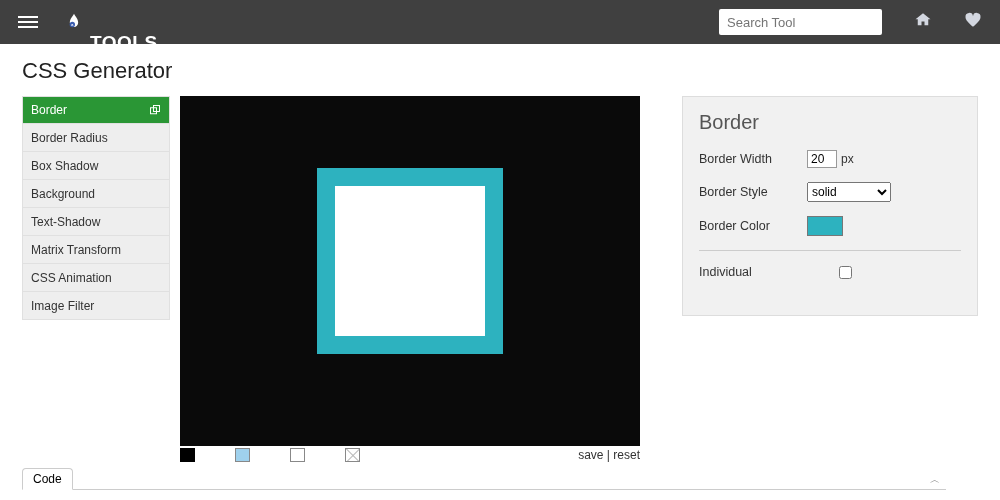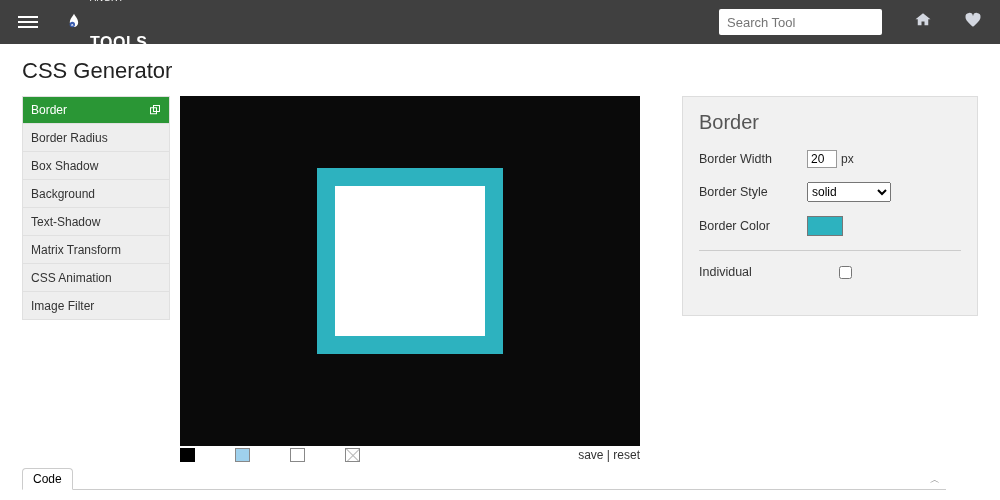--- a/index.html
+++ b/index.html
@@ -11,21 +11,21 @@
     align-items: center;
     padding: 0 18px;
     gap: 12px;
   }
   .hamburger { color:#fff; cursor:pointer; display:flex; flex-direction:column; gap:3px; width:20px; }
   .hamburger span { height:2px; background:#fff; }
   .brand { color:#fff; display:flex; align-items:center; gap:6px; margin-left:14px; }
   .brand-icon { width:20px; height:20px; }
   .brand-text { line-height:1; }
   .brand-top { font-size:9px; font-weight:300; letter-spacing:0.5px; }
-  .brand-bot { font-size:16px; font-weight:700; letter-spacing:0.5px;margin-top:32px; }
+  .brand-bot { font-size:19px; font-weight:700; letter-spacing:0.5px;margin-top:32px; }
   .spacer { flex:1; }
   .search {
     background:#fff; height:26px; width:163px; border-radius:2px;
     padding:0 8px; color:#777; font-size:13px; display:flex; align-items:center; border:none;
   }
   .nav-icon { color:#d3d7e0; margin-left:20px; cursor:pointer; }
   .page { padding:14px 22px; }
   .title { font-size:22px; font-weight:400; color:#222; margin-bottom:12px; }
   .layout { display:flex; gap:10px; align-items:flex-start; }
   .sidebar { width:148px; }

